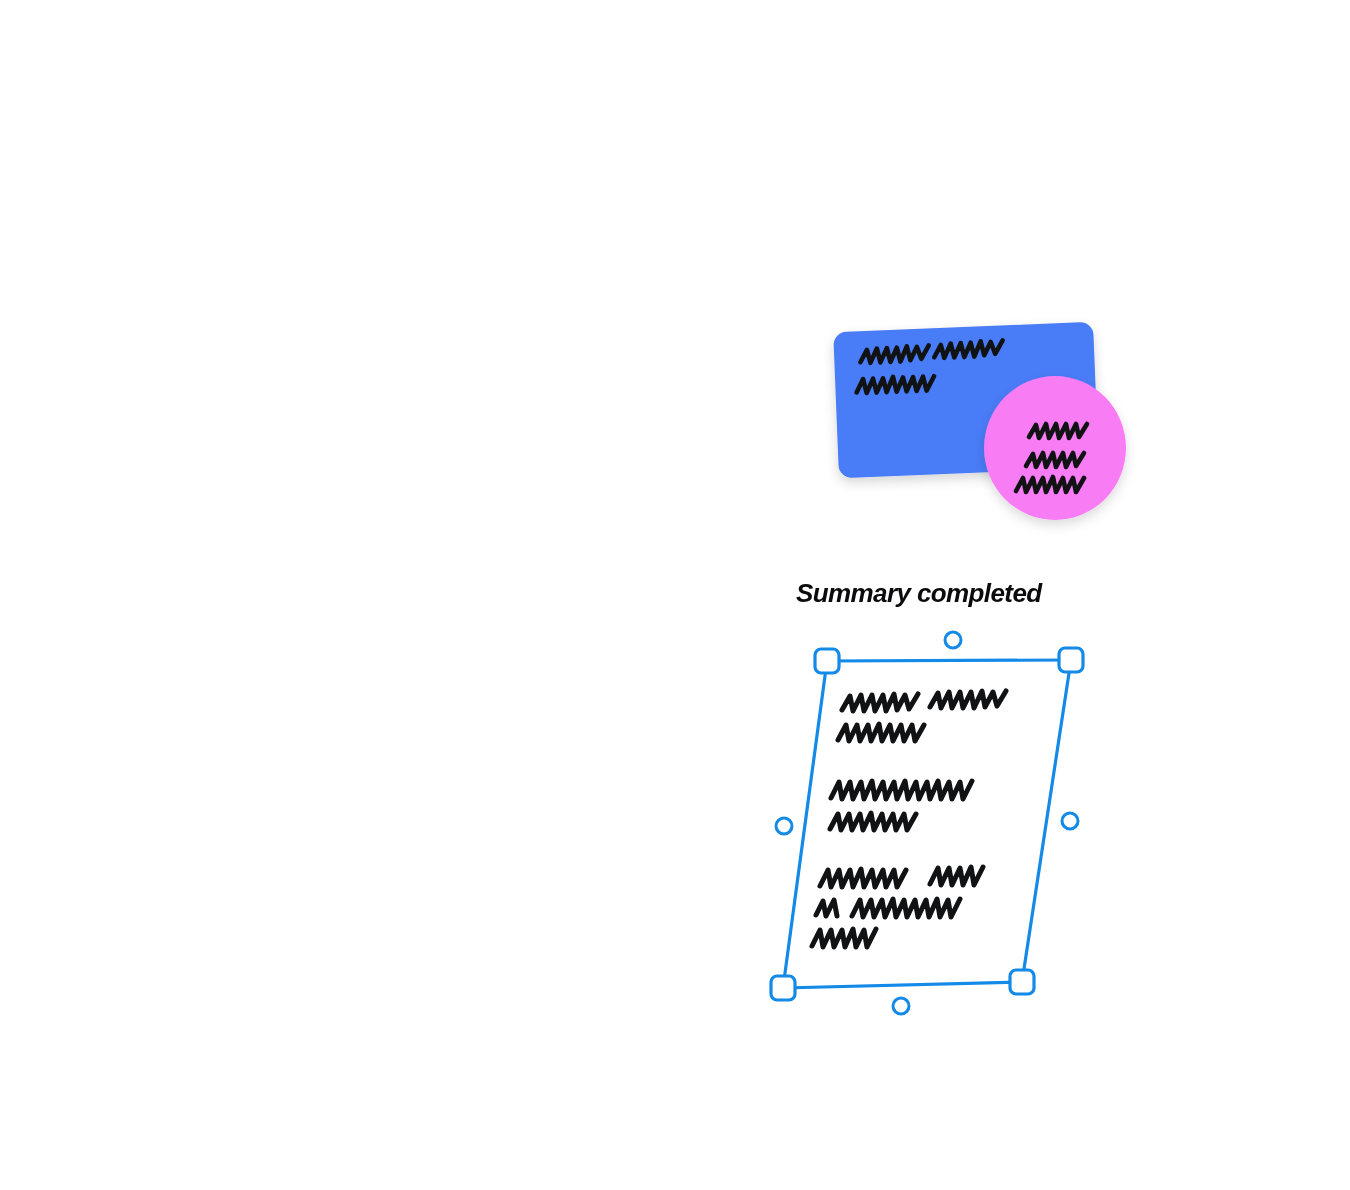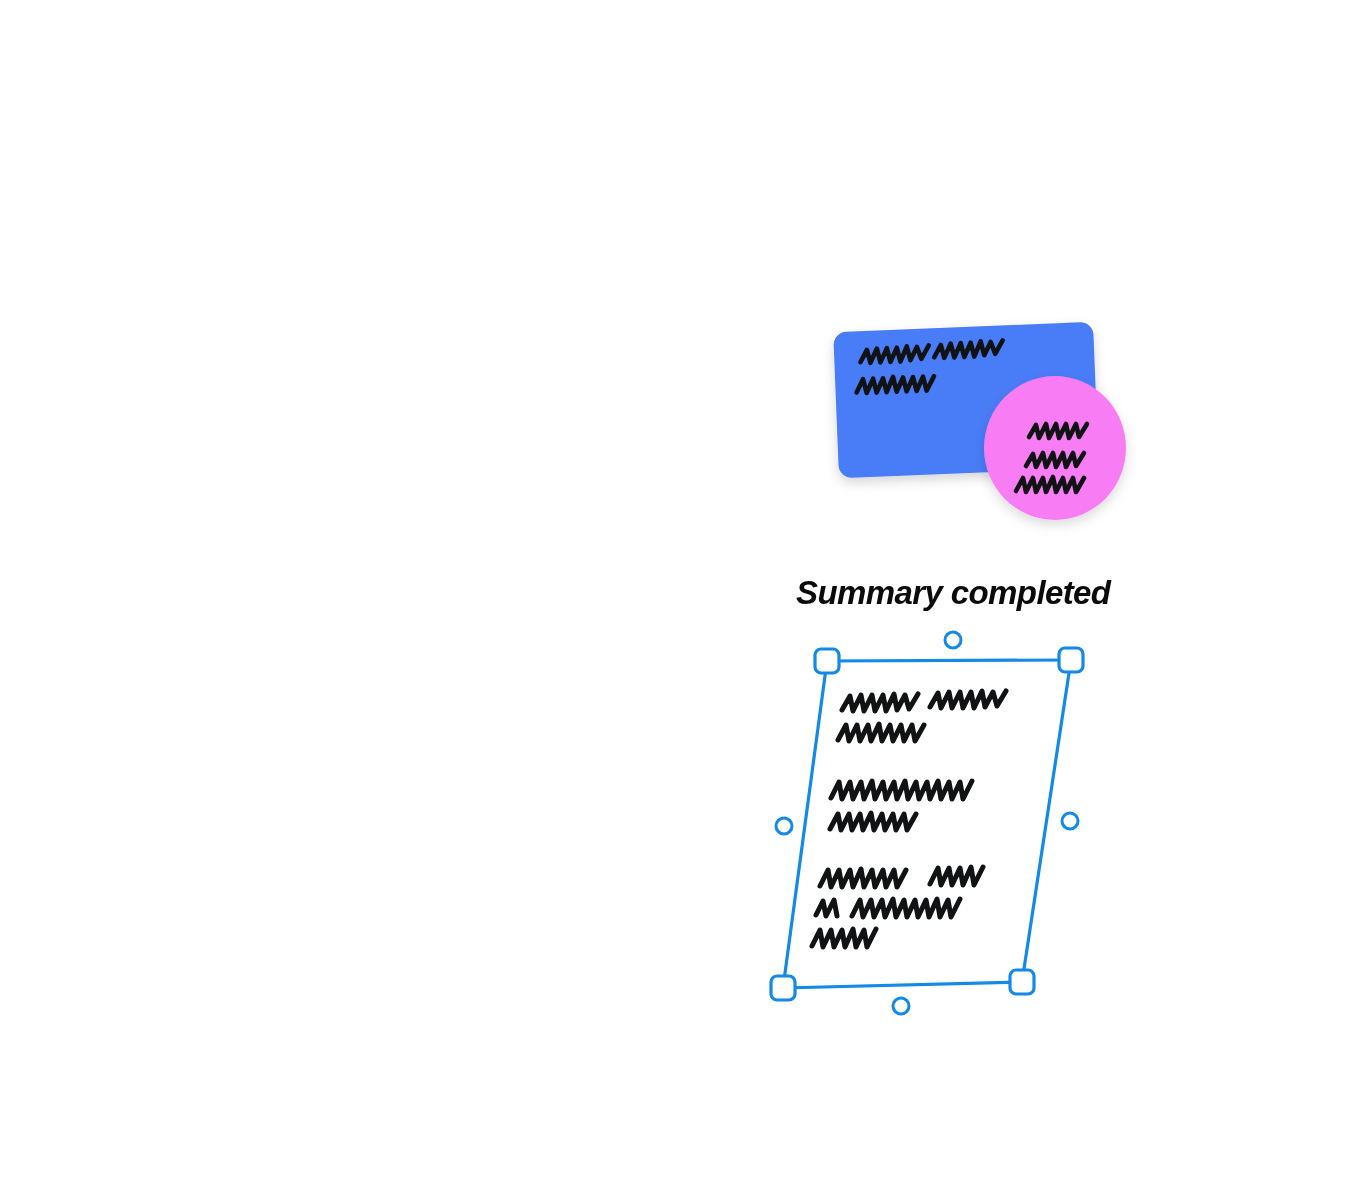--- a/index.html
+++ b/index.html
@@ -33,21 +33,21 @@
     height: 1190px;
     pointer-events: none;
   }
 
   
   .heading {
     position: absolute;
     left: 796px;
     top: 572px;
     width: 420px;
-    font-size: 33px;
+    font-size: 26px;
     font-weight: bold;
     font-style: italic;
     letter-spacing: -0.6px;
     color: #0b0b0d;
     line-height: 42px;
     white-space: nowrap;
   }
 
   
   .selection {

